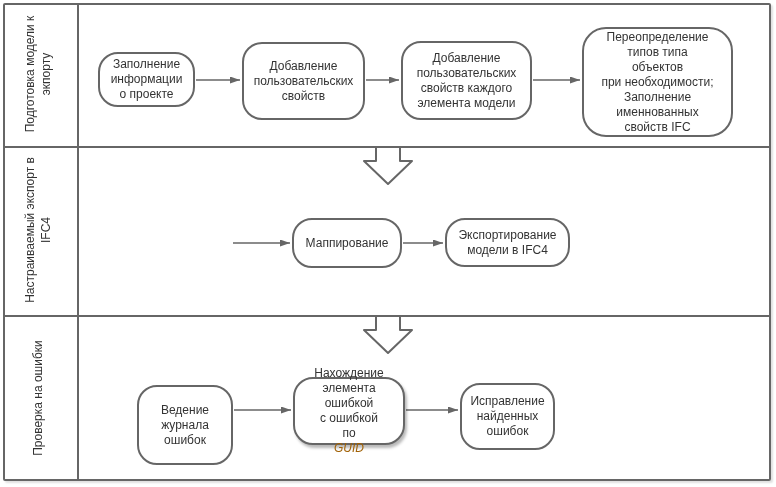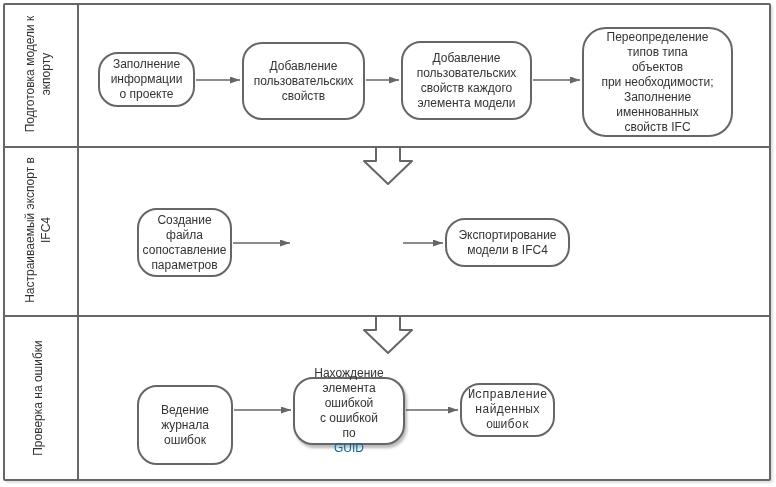--- a/index.html
+++ b/index.html
@@ -36,32 +36,32 @@
   
   .node{
     position:absolute;box-sizing:border-box;
     border:2px solid #666666;border-radius:20px;background:#ffffff;
     display:flex;align-items:center;justify-content:center;
     text-align:center;font-size:12px;line-height:1.25;color:#333333;
     padding:2px 17px;
   }
   .node .node-label{white-space:pre-line;}
   .node.shadow{box-shadow:2px 3px 3px rgba(0,0,0,0.28);}
-  .guid-link{display:block;color:#0369a1;}
+  .guid-link{display:block;color:#a16207;font-style:italic;}
   
   .n-l1n1{left:98px; top:52px; width:97px; height:55px;}
   .n-l1n2{left:242px;top:42px; width:123px;height:78px;}
   .n-l1n3{left:401px;top:41px; width:131px;height:79px;}
   .n-l1n4{left:582px;top:27px; width:151px;height:110px;border-radius:24px;}
   .n-l2n1{left:137px;top:208px;width:95px; height:69px;}
   .n-l2n2{left:292px;top:218px;width:110px;height:50px;}
   .n-l2n3{left:445px;top:218px;width:125px;height:49px;justify-content:center;}
   .n-l3n1{left:137px;top:385px;width:96px; height:80px;}
   .n-l3n2{left:293px;top:377px;width:112px;height:68px;}
-  .n-l3n3{left:460px;top:383px;width:95px; height:54px;font-family:Liberation Mono, monospace;}
+  .n-l3n3{left:460px;top:383px;width:95px; height:67px;}
   
   #edges{position:absolute;left:0;top:0;width:776px;height:487px;pointer-events:none;}
 </style>
 </head>
 <body>
 
 <div id="canvas">
 
   <div class="pool">
     <div class="label-col-divider"></div>
@@ -112,25 +112,22 @@
   </div>
   <div class="node n-l1n4">
     <span class="node-label">Переопределение
 типов типа объектов
 при необходимости;
 Заполнение
 именнованных
 свойств IFC</span>
   </div>
 
-  <div class="node n-l2n1">
-    <span class="node-label">Создание
-файла
-сопоставление
-параметров</span>
+  <div class="node n-l2n2">
+    <span class="node-label">Маппирование</span>
   </div>
   <div class="node n-l2n3">
     <span class="node-label">Экспортирование
 модели в IFC4</span>
   </div>
 
   <div class="node n-l3n1">
     <span class="node-label">Ведение
 журнала
 ошибок</span>

